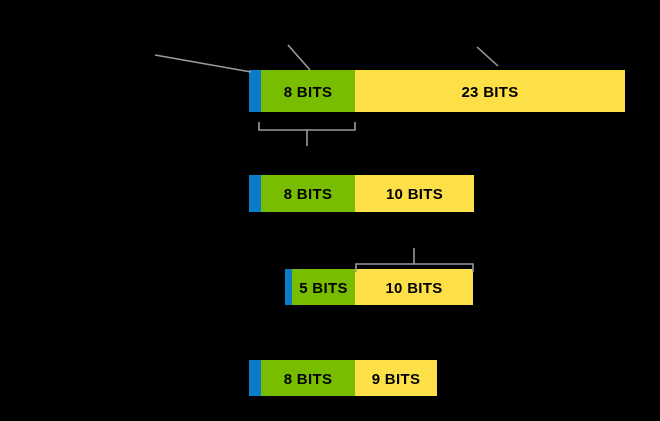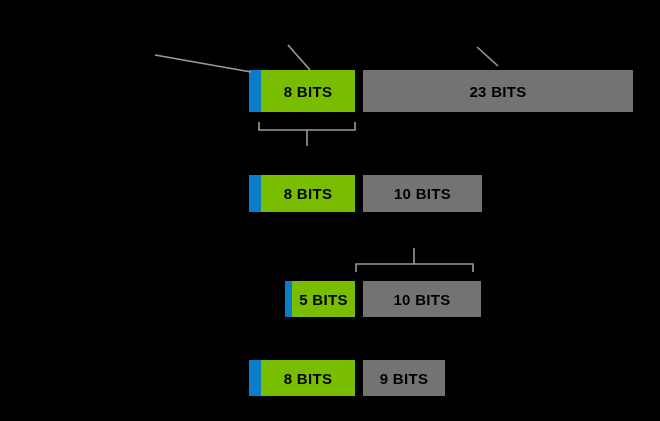--- a/index.html
+++ b/index.html
@@ -30,21 +30,21 @@
     font-family: "Liberation Sans", sans-serif;
     font-weight: bold;
     font-size: 15px;
     letter-spacing: 0.3px;
     color: #000000;
     white-space: nowrap;
     line-height: 1;
   }
   .seg.sign  { background: #0a7cc8; }
   .seg.exp   { background: #78bd00; }
-  .seg.mant  { background: #737373; margin-left: 8px; }
+  .seg.mant  { background: #fde047; }
 
   
   .callout {
     position: absolute;
     font-family: "Liberation Sans", sans-serif;
     font-size: 13px;
     color: #000000;
     white-space: nowrap;
     line-height: 1.2;
   }
@@ -91,21 +91,21 @@
     <div class="seg exp" style="width:94px;">8 BITS</div>
     <div class="seg mant" style="width:270px;">23 BITS</div>
   </div>
 
   <div class="bar-row" style="left:249px; top:175px; height:37px;">
     <div class="seg sign" style="width:12px;"></div>
     <div class="seg exp" style="width:94px;">8 BITS</div>
     <div class="seg mant" style="width:119px;">10 BITS</div>
   </div>
 
-  <div class="bar-row" style="left:285px; top:281px; height:36px;">
+  <div class="bar-row" style="left:285px; top:269px; height:36px;">
     <div class="seg sign" style="width:7px;"></div>
     <div class="seg exp" style="width:63px;">5 BITS</div>
     <div class="seg mant" style="width:118px;">10 BITS</div>
   </div>
 
   <div class="bar-row" style="left:249px; top:360px; height:36px;">
     <div class="seg sign" style="width:12px;"></div>
     <div class="seg exp" style="width:94px;">8 BITS</div>
     <div class="seg mant" style="width:82px;">9 BITS</div>
   </div>

